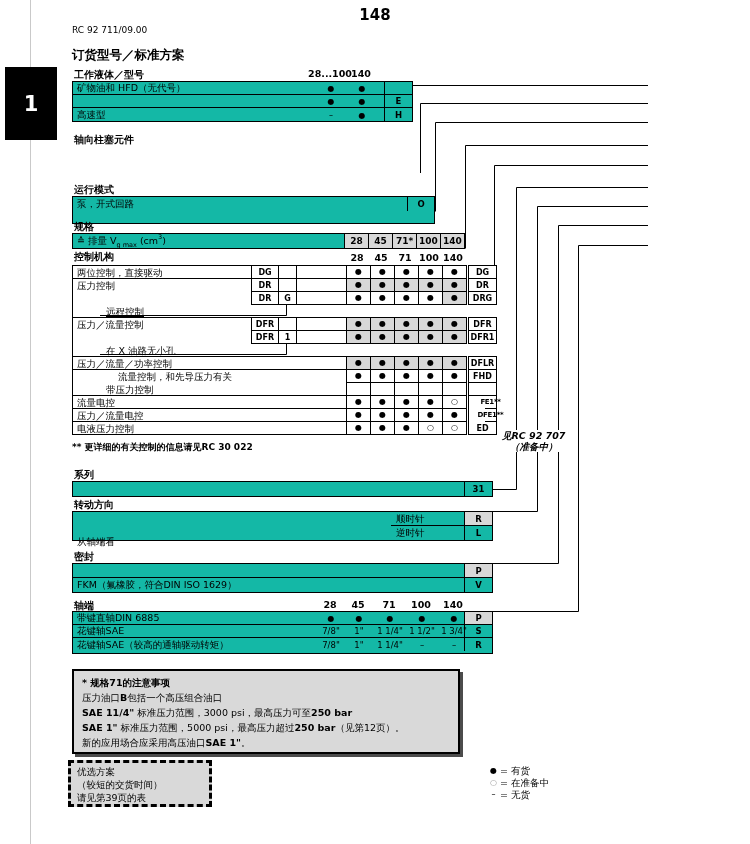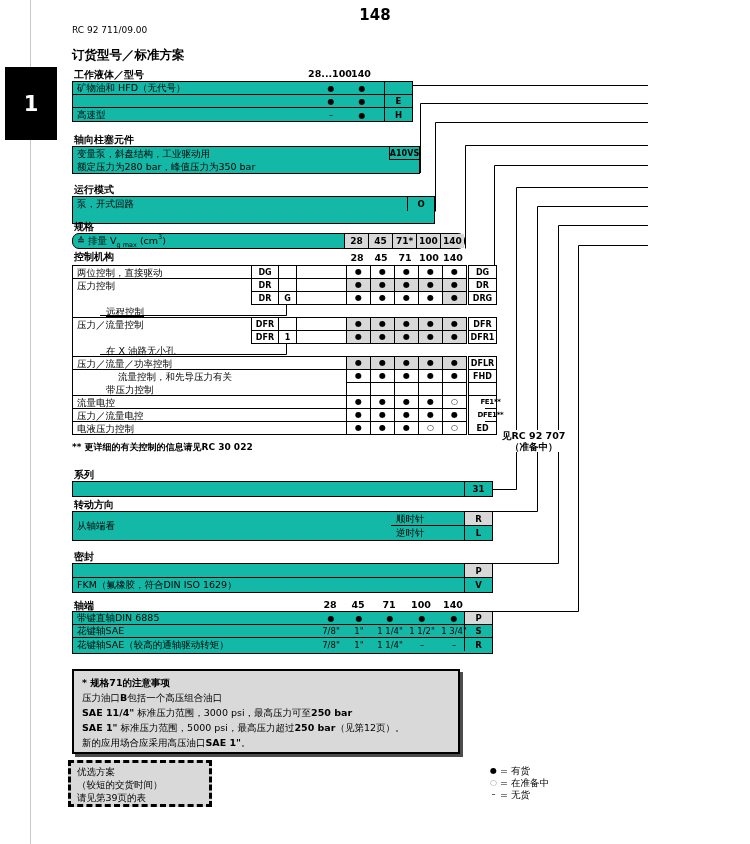--- a/index.html
+++ b/index.html
@@ -37,21 +37,21 @@
   
   #note-box { position:absolute; left:72px; top:669px; width:388px; height:85px; background:#d9d9d9;
               border:2px solid #000; box-shadow:3px 3px 0 rgba(0,0,0,0.7); padding:4px 8px; z-index:2; font-size:9.5px; line-height:15px; }
   #pref-box { position:absolute; left:68px; top:760px; width:144px; height:47px; background:#d9d9d9;
               border:3px dashed #000; padding:2px 6px; z-index:2; font-size:9.5px; line-height:13px; }
   #legend { position:absolute; left:487px; top:765px; z-index:2; font-size:9.5px; line-height:12px; }
   .lg-row { display:flex; }
   .lg-sym { width:13px; text-align:center; font-size:8px; }
   .lg-sym.dim { color:#9a9a9a; }
   #see-ref { position:absolute; left:500px; top:430px; z-index:3; background:#fff; text-align:center;
-             font-weight:bold; font-size:9.5px; line-height:11px; padding:0 2px; }
+             font-weight:bold; font-size:9.5px; line-height:11px; padding:0 2px;font-style:italic; }
   sub, sup { font-size:6.5px; }
 </style>
 </head>
 <body>
 
 <div id="page">
   <div class="edge-line"></div>
 
   <svg id="svg-overlay" width="750" height="844">
     <g stroke="#000" stroke-width="1" fill="none">
@@ -91,40 +91,31 @@
     </div>
     <div class="row" style="height:13px;">
       <span class="rtext">高速型</span>
       <span class="dot" style="left:246px;">–</span>
       <span class="dot" style="left:277px;">●</span>
       <span class="codebox">H</span>
     </div>
   </div>
 
   <div class="slabel" style="left:74px;top:133px;">轴向柱塞元件</div>
-  <div class="tbl" style="left:72px;top:146px;width:348px;height:28px;">
-    <div class="row" style="height:13px;">
-      <span class="rtext">变量泵，斜盘结构，工业驱动用</span>
-      <span class="abs" style="right:0;top:0;width:30px;height:13px;border-left:1px solid #000;border-bottom:1px solid #000;display:flex;align-items:center;justify-content:center;font-weight:bold;font-size:8px;">A10VS</span>
-    </div>
-    <div class="row" style="height:13px;">
-      <span class="rtext">额定压力为280 bar，峰值压力为350 bar</span>
-    </div>
-  </div>
 
   <div class="slabel" style="left:74px;top:183px;">运行模式</div>
   <div class="tbl" style="left:72px;top:196px;width:363px;height:28px;">
     <div class="row" style="height:14px;">
       <span class="rtext">泵，开式回路</span>
       <span class="codebox" style="width:27px;">O</span>
     </div>
   </div>
 
   <div class="slabel" style="left:74px;top:220px;">规格</div>
-  <div class="tbl" style="left:72px;top:233px;width:393px;height:16px;border-radius:7px;">
+  <div class="tbl" style="left:72px;top:233px;width:393px;height:16px;">
     <div class="row" style="height:14px;">
       <span class="rtext"><span>≙ 排量 V</span><sub>g max</sub><span> (cm</span><sup>3</sup><span>)</span></span>
       <div class="abs" style="right:0;top:0;bottom:0;width:120px;display:flex;">
         <div class="shade b" style="flex:1;border-left:1px solid #000;text-align:center;font-size:9px;line-height:14px;">28</div>
         <div class="shade b" style="flex:1;border-left:1px solid #000;text-align:center;font-size:9px;line-height:14px;">45</div>
         <div class="shade b" style="flex:1;border-left:1px solid #000;text-align:center;font-size:9px;line-height:14px;">71*</div>
         <div class="shade b" style="flex:1;border-left:1px solid #000;text-align:center;font-size:9px;line-height:14px;">100</div>
         <div class="shade b" style="flex:1;border-left:1px solid #000;text-align:center;font-size:9px;line-height:14px;">140</div>
       </div>
     </div>
@@ -300,21 +291,21 @@
 
   <div class="slabel" style="left:74px;top:468px;">系列</div>
   <div class="tbl" style="left:72px;top:481px;width:421px;height:16px;">
     <div class="row" style="height:14px;">
       <span class="codebox">31</span>
     </div>
   </div>
 
   <div class="slabel" style="left:74px;top:498px;">转动方向</div>
   <div class="tbl" style="left:72px;top:511px;width:421px;height:30px;">
-    <span class="rtext" style="top:8px;transform:none;">从轴端看</span>
+    <span class="rtext" style="top:24px;transform:none;">从轴端看</span>
     <span class="abs" style="left:323px;top:1px;font-size:9.5px;">顺时针</span>
     <span class="abs" style="left:323px;top:15px;font-size:9.5px;">逆时针</span>
     <div class="abs shade" style="right:0;top:0;width:28px;height:14px;border-left:1px solid #000;display:flex;align-items:center;justify-content:center;font-weight:bold;font-size:8.5px;">R</div>
     <div class="abs" style="right:0;top:14px;width:28px;height:14px;border-left:1px solid #000;display:flex;align-items:center;justify-content:center;font-weight:bold;font-size:8.5px;">L</div>
     <div class="abs" style="left:318px;right:0;top:13px;border-top:1px solid #000;"></div>
   </div>
 
   <div class="slabel" style="left:74px;top:550px;">密封</div>
   <div class="tbl" style="left:72px;top:563px;width:421px;height:30px;">
     <div class="row" style="height:14px;border-bottom:1px solid #000;">

